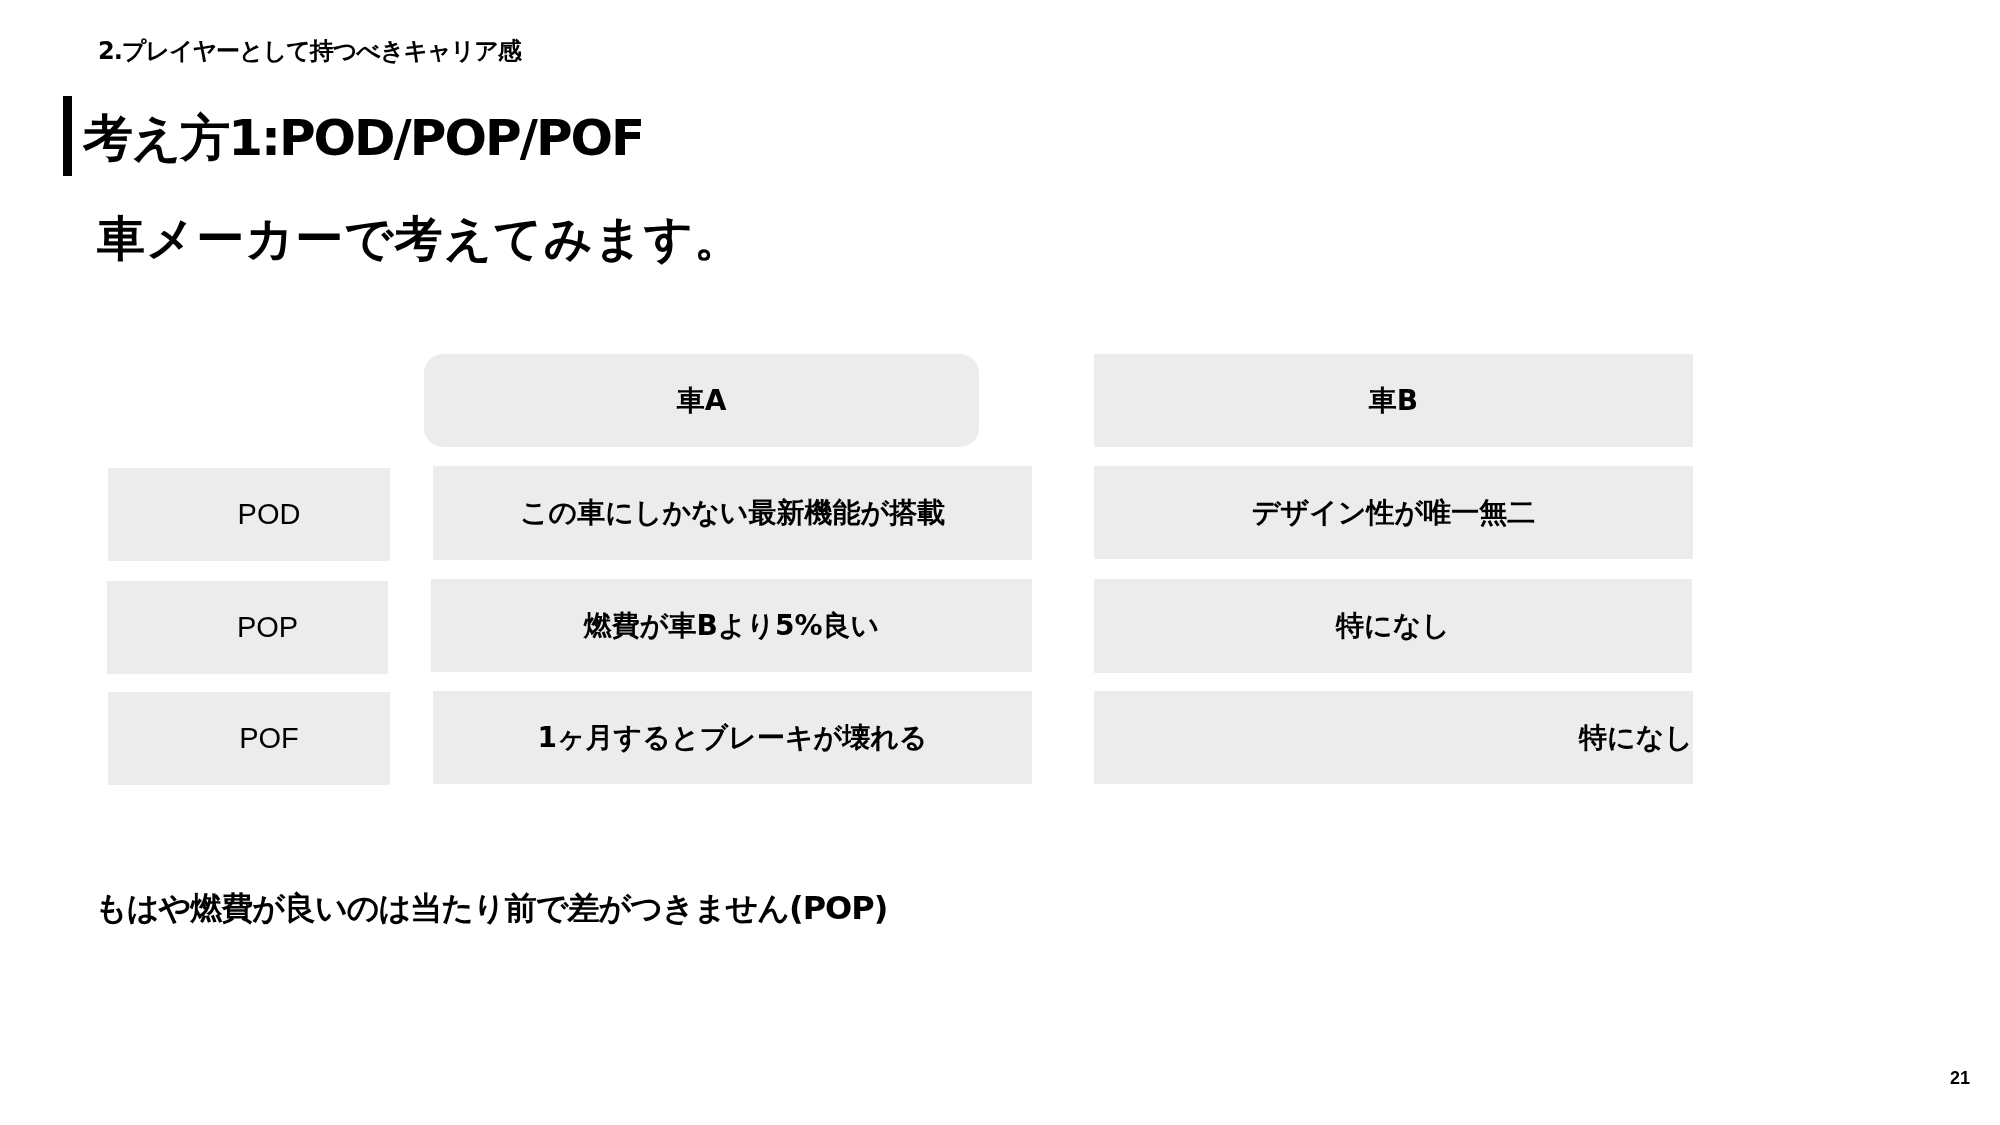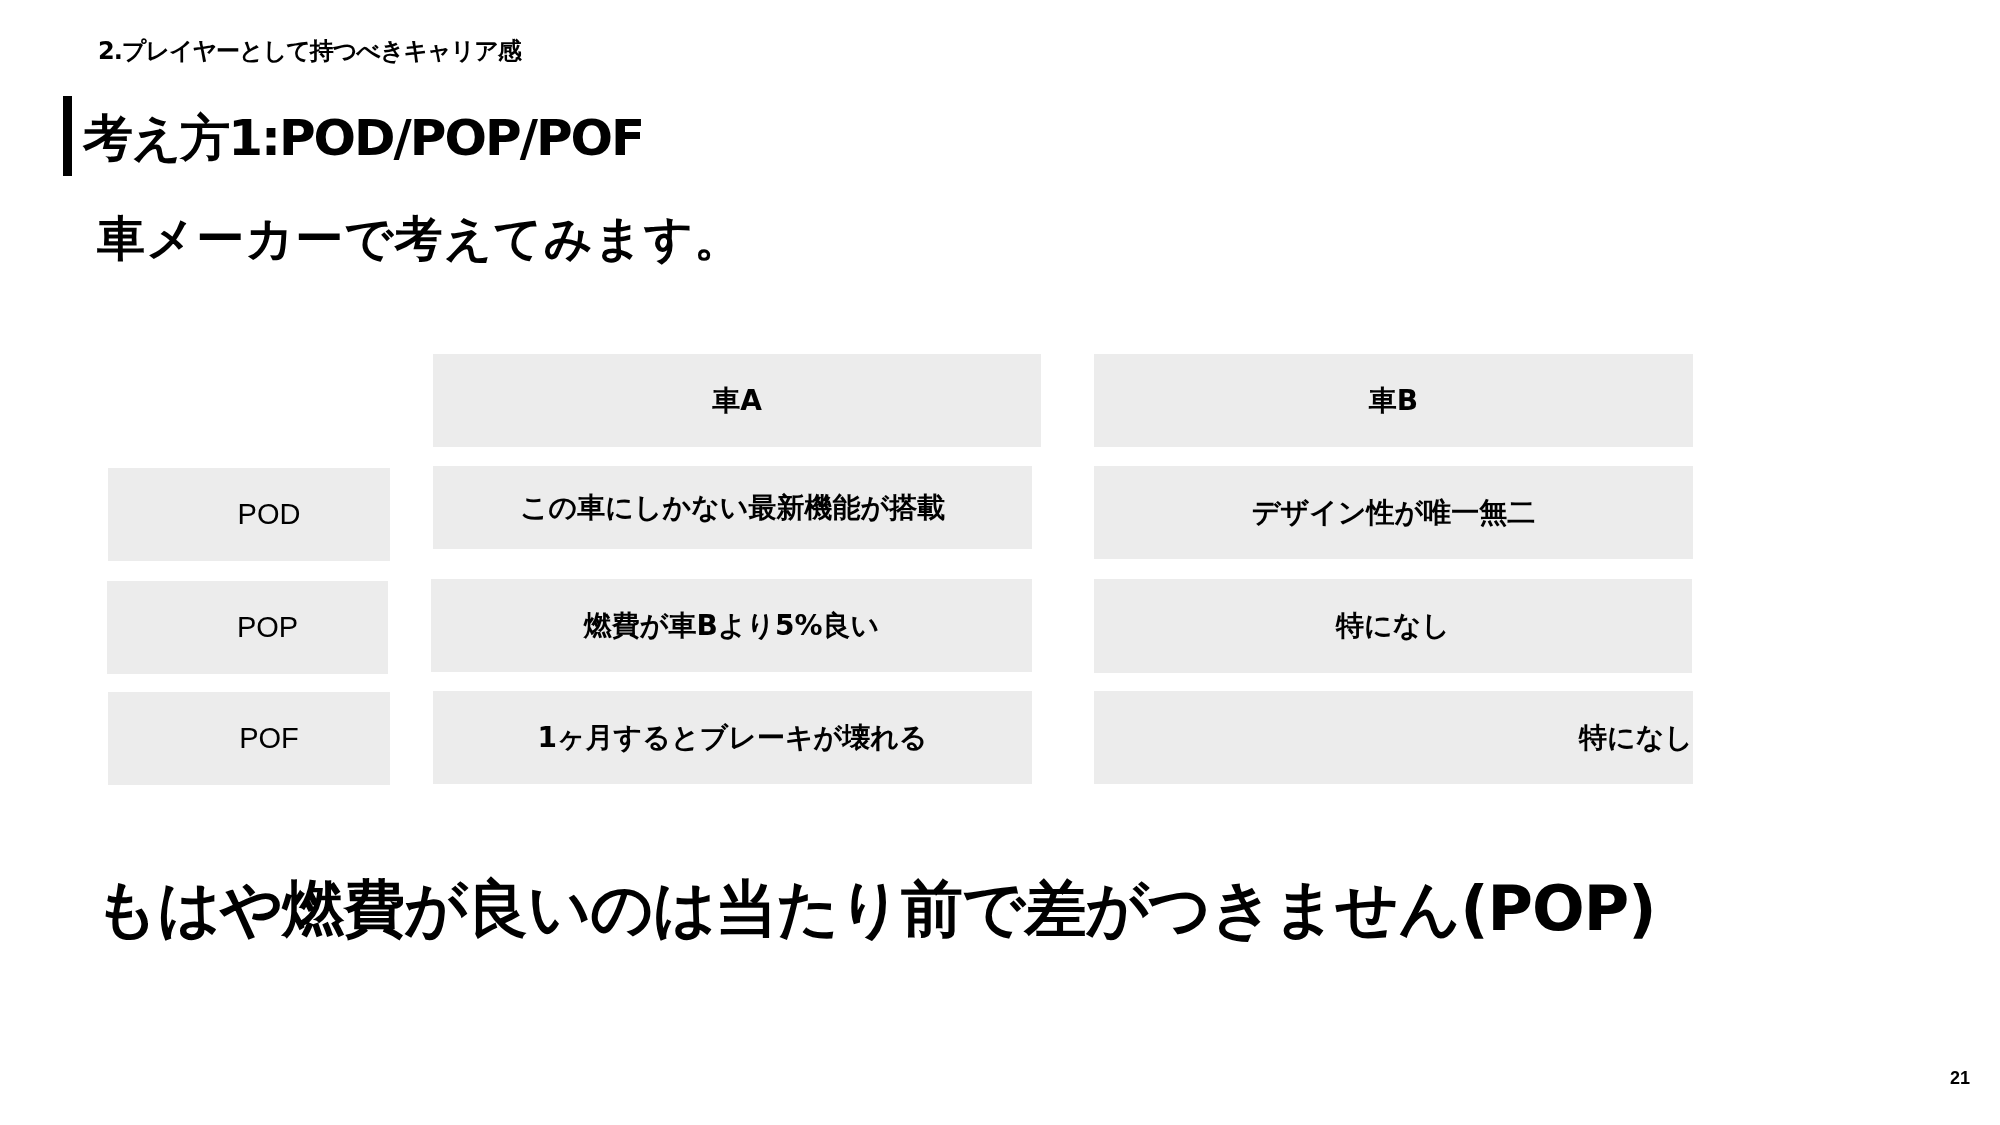--- a/index.html
+++ b/index.html
@@ -57,21 +57,21 @@
       justify-content: center;
       font-size: 28px;
       font-weight: bold;
       white-space: nowrap;
     }
     .cell span { display: block; }
     .latin { font-family: "Liberation Sans", "DejaVu Sans", sans-serif; font-weight: normal; font-size: 29px; margin-left: 40px; }
     .conclusion {
       left: 95px;
       top: 880px;
-      font-size: 62px;
+      font-size: 32px;
       font-weight: bold;
       line-height: 57px;
       white-space: nowrap;
       letter-spacing: -1px;
     }
     .page-number {
       left: 1950px;
       top: 1068px;
       font-size: 18px;
       font-weight: bold;
@@ -83,31 +83,31 @@
 
 <div class="abs breadcrumb">2.プレイヤーとして持つべきキャリア感</div>
 
 <div class="abs title-bar"></div>
 <div class="abs title">考え方1:POD/POP/POF</div>
 
 <div class="abs subtitle">車メーカーで考えてみます。</div>
 
 <div>
 
-  <div class="abs cell" style="left:433px; top:354px; width:608px; height:93px;">
+  <div class="abs cell" style="left:424px; top:354px; width:555px; height:93px;border-radius:19px;">
     <span>車A</span>
   </div>
   <div class="abs cell" style="left:1094px; top:354px; width:599px; height:93px;">
     <span>車B</span>
   </div>
 
   <div class="abs cell" style="left:108px; top:468px; width:282px; height:93px;">
     <span class="latin">POD</span>
   </div>
-  <div class="abs cell" style="left:433px; top:466px; width:599px; height:83px;">
+  <div class="abs cell" style="left:433px; top:466px; width:599px; height:94px;">
     <span>この車にしかない最新機能が搭載</span>
   </div>
   <div class="abs cell" style="left:1094px; top:466px; width:599px; height:93px;">
     <span>デザイン性が唯一無二</span>
   </div>
 
   <div class="abs cell" style="left:107px; top:581px; width:281px; height:93px;">
     <span class="latin">POP</span>
   </div>
   <div class="abs cell" style="left:431px; top:579px; width:601px; height:93px;">

